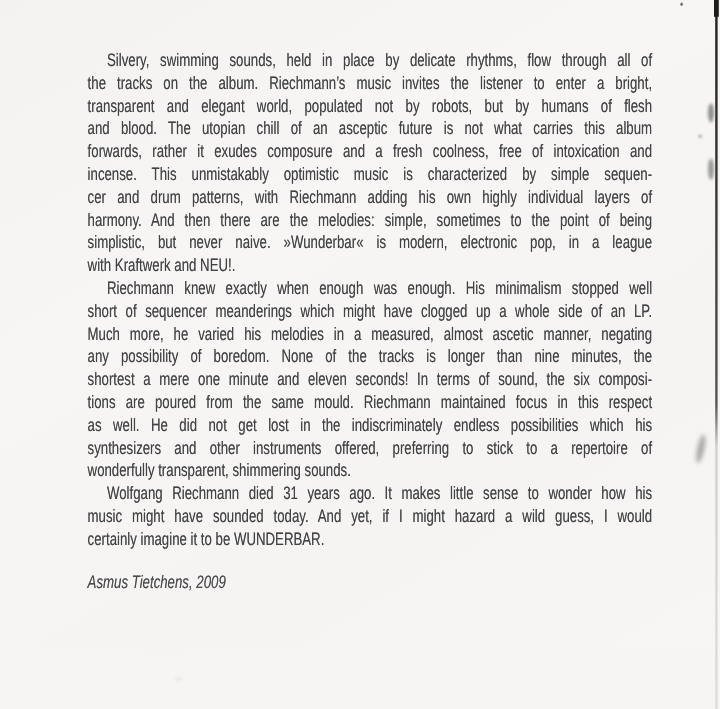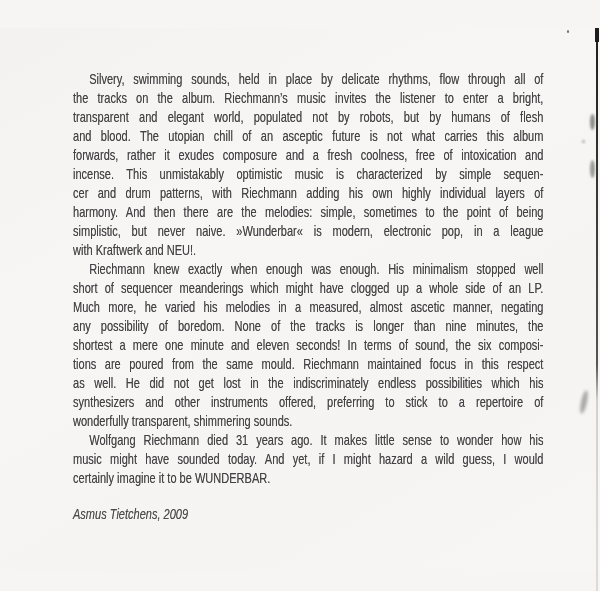--- a/index.html
+++ b/index.html
@@ -11,21 +11,20 @@
   }
   body {
     background: #f6f5f3;
     font-family: "Liberation Sans", "DejaVu Sans", sans-serif;
   }
   .scan-page {
     position: relative;
     width: 600px;
     height: 544px;
     background: linear-gradient(150deg, #f3f2f0 0%, #f7f6f4 35%, #f5f4f2 70%, #f7f6f5 100%);
-    margin-top: 28px;
   }
   
   .text-block {
     position: absolute;
     left: 73px;
     top: 41px;
     width: 640px;
     transform: scaleX(0.735);
     transform-origin: 0 0;
     font-size: 15px;

